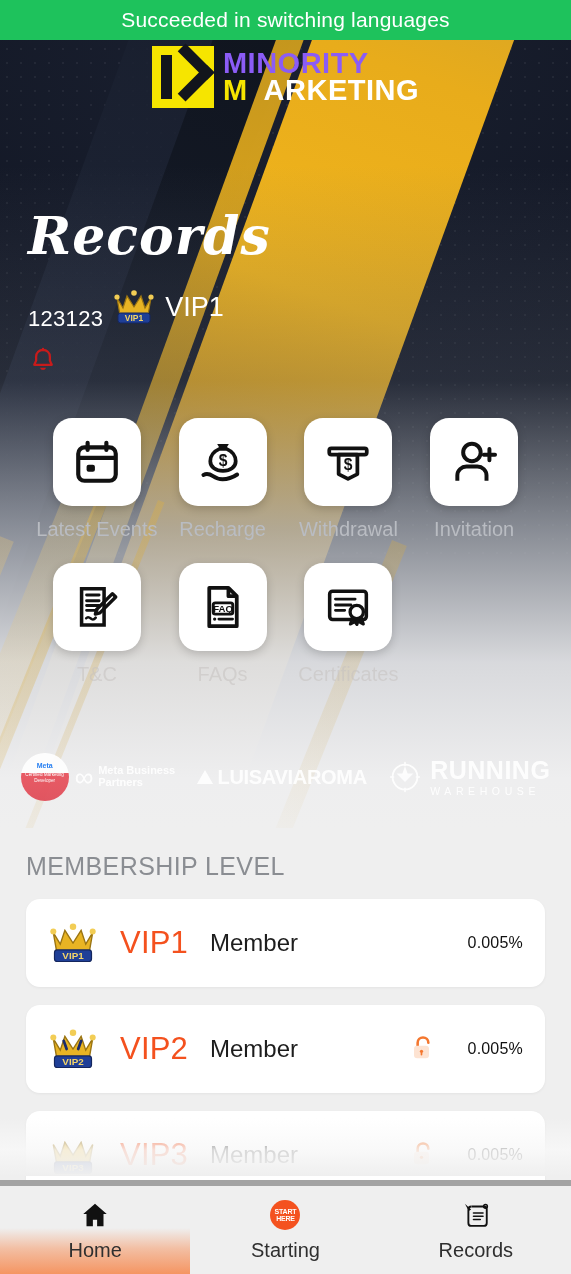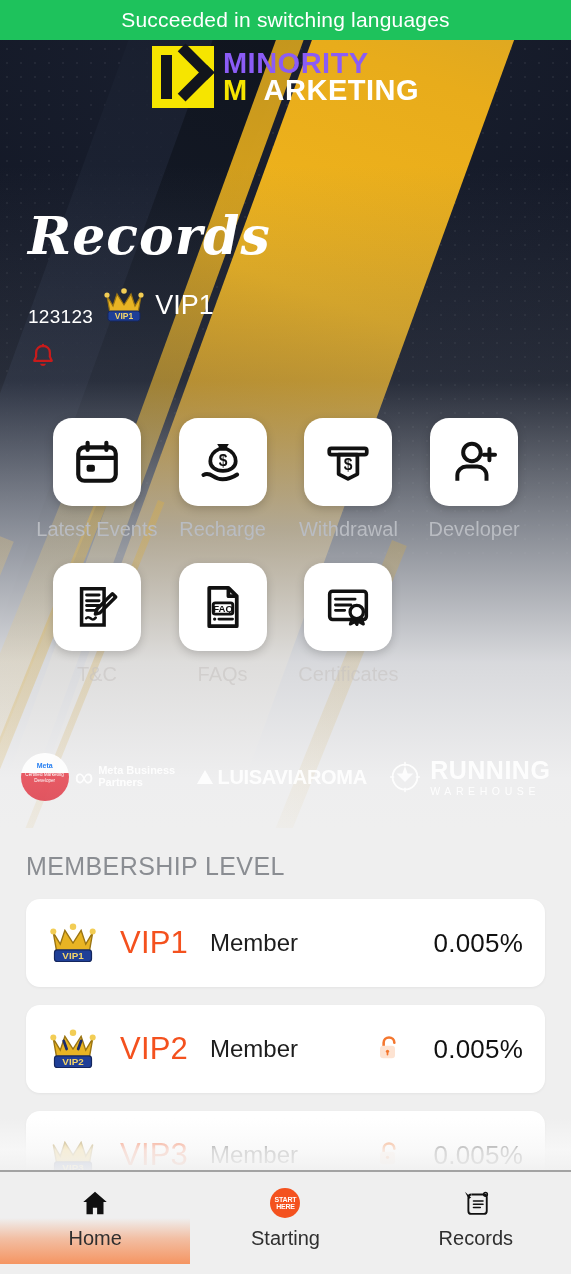--- a/index.html
+++ b/index.html
@@ -113,21 +113,21 @@
   .logo-l2 .w { color:#fff;margin-left:16px; }
 
   
   .welcome-block { position:absolute; top:205px; left:28px; z-index:20; }
   .welcome-title {
     font-family:"DejaVu Serif", serif;
     font-style:italic; font-weight:bold;
     font-size:52px; color:#fff; letter-spacing:1px;
   }
   .user-row { display:flex; align-items:center; gap:10px; margin-top:16px; }
-  .user-name { font-size:19px; color:#fff; letter-spacing:.3px;margin-top:24px; }
+  .user-name { font-size:22px; color:#fff; letter-spacing:.3px;margin-top:24px; }
   .vip-chip { display:flex; align-items:center; gap:4px; }
   .vip-label-hero { font-size:27px; color:#fff; }
   .bell { margin-top:14px; width:30px; height:30px; }
 
   
   .crown-badge { display:block; }
 
   
   .grid {
     position:absolute; top:418px; left:0; width:571px; z-index:20;
@@ -179,34 +179,34 @@
   .vip-card {
     background:#fff; border-radius:14px; height:88px;
     display:flex; align-items:center; padding:0 22px;
     box-shadow:0 1px 3px rgba(0,0,0,.05);
   }
   .vip-card .badge { width:50px; height:44px; flex:0 0 auto; }
   .vip-name { font-size:31px; color:#f4511e; margin-left:22px; letter-spacing:.2px; }
   .vip-role { font-size:24px; color:#1d1d1d; margin-left:22px; }
   .vip-spacer { flex:1; }
   .lock { width:26px; height:30px; margin-right:16px; }
-  .vip-rate { font-size:26px; color:#111; letter-spacing:.2px;margin-left:16px; }
+  .vip-rate { font-size:16px; color:#111; letter-spacing:.2px;margin-left:16px; }
 
   
   .list-fade {
     position:absolute; left:0; top:1118px; width:571px; height:58px; z-index:30;
     background:linear-gradient(180deg, rgba(255,255,255,0) 0%, rgba(248,248,248,.85) 55%, #efefef 100%);
     pointer-events:none;
   }
 
   
   .bottom-nav {
-    position:absolute; left:0; bottom:10px; width:571px; height:94px;
+    position:absolute; left:0; bottom:0; width:571px; height:94px;
     background:#efefef; display:flex; z-index:50;
-    border-top:2px solid #a3a3a3;
+    border-top:6px solid #a3a3a3;
   }
   .nav-item {
     flex:1; display:flex; flex-direction:column; align-items:center; justify-content:center;
     gap:7px; position:relative; overflow:hidden;
   }
   .nav-item.active::after {
     content:""; position:absolute; left:0; right:0; bottom:0; height:46px;
     background:linear-gradient(180deg, rgba(244,140,90,0) 0%, rgba(245,150,100,.55) 45%, #f59562 100%);
     z-index:0;
   }
@@ -312,21 +312,21 @@
     </div>
 
     <div class="grid-cell">
       <div class="tile">
         <svg viewBox="0 0 24 24">
           <circle cx="11" cy="7.4" r="4.2" fill="none" stroke="#111" stroke-width="1.9"></circle>
           <path d="M4 21v-2.6c0-2.4 2-4.2 4.4-4.2h5.2c2.4 0 4.4 1.8 4.4 4.2V21" fill="none" stroke="#111" stroke-width="1.9" stroke-linejoin="round"></path>
           <path d="M19.4 5.8v5.4M16.7 8.5h5.4" stroke="#111" stroke-width="1.9" stroke-linecap="round"></path>
         </svg>
       </div>
-      <div class="tile-label">Developer</div>
+      <div class="tile-label">Invitation</div>
     </div>
 
 
     <div class="grid-cell row2">
       <div class="tile">
         <svg viewBox="0 0 24 24">
           <path d="M4.6 3.2h10.8v17.4H4.6z" fill="none" stroke="#111" stroke-width="1.7"></path>
           <path d="M7 6.2h6M7 9h6M7 11.3h6M7 13.6h5" stroke="#111" stroke-width="1.4" stroke-linecap="round"></path>
           <path d="M6.8 17.4c1-1.2 1.8-.2 2.6.4.7.5 1.4.1 2-.7" fill="none" stroke="#111" stroke-width="1.2" stroke-linecap="round"></path>
           <path d="M19.4 5.6l1.6 1.6-7.6 7.6-2.2.6.6-2.2z" fill="none" stroke="#111" stroke-width="1.6" stroke-linejoin="round"></path>

